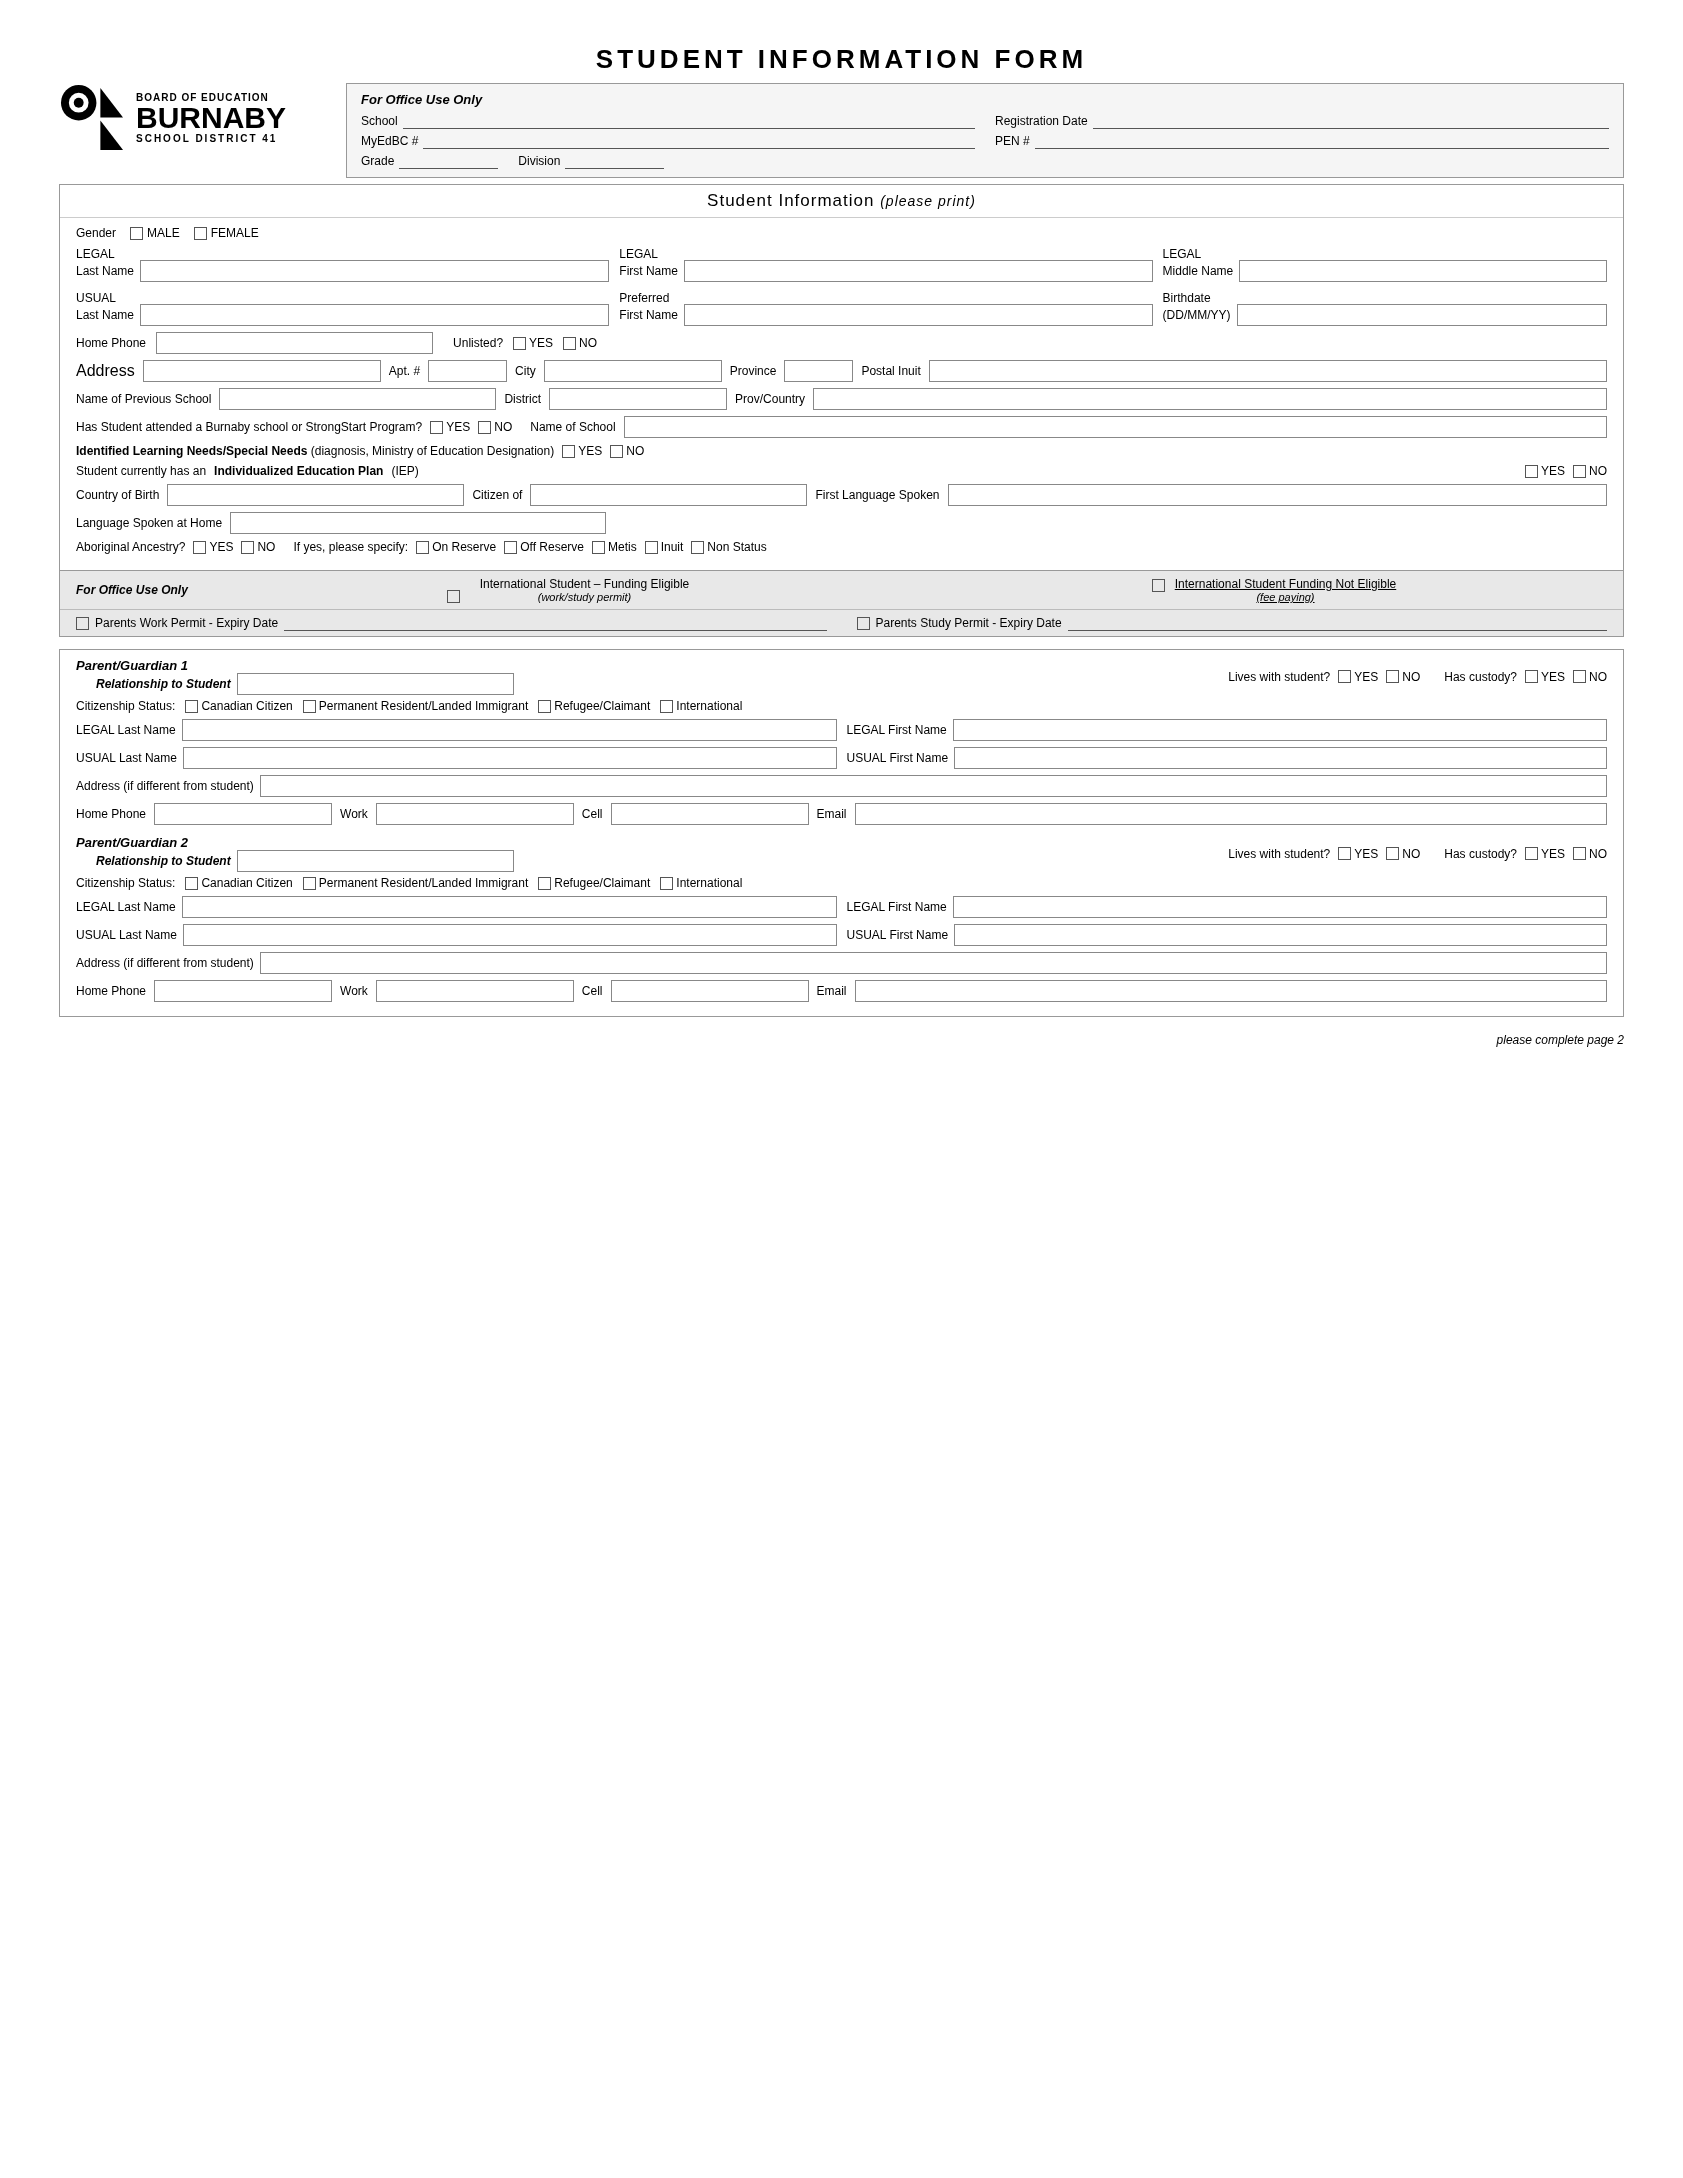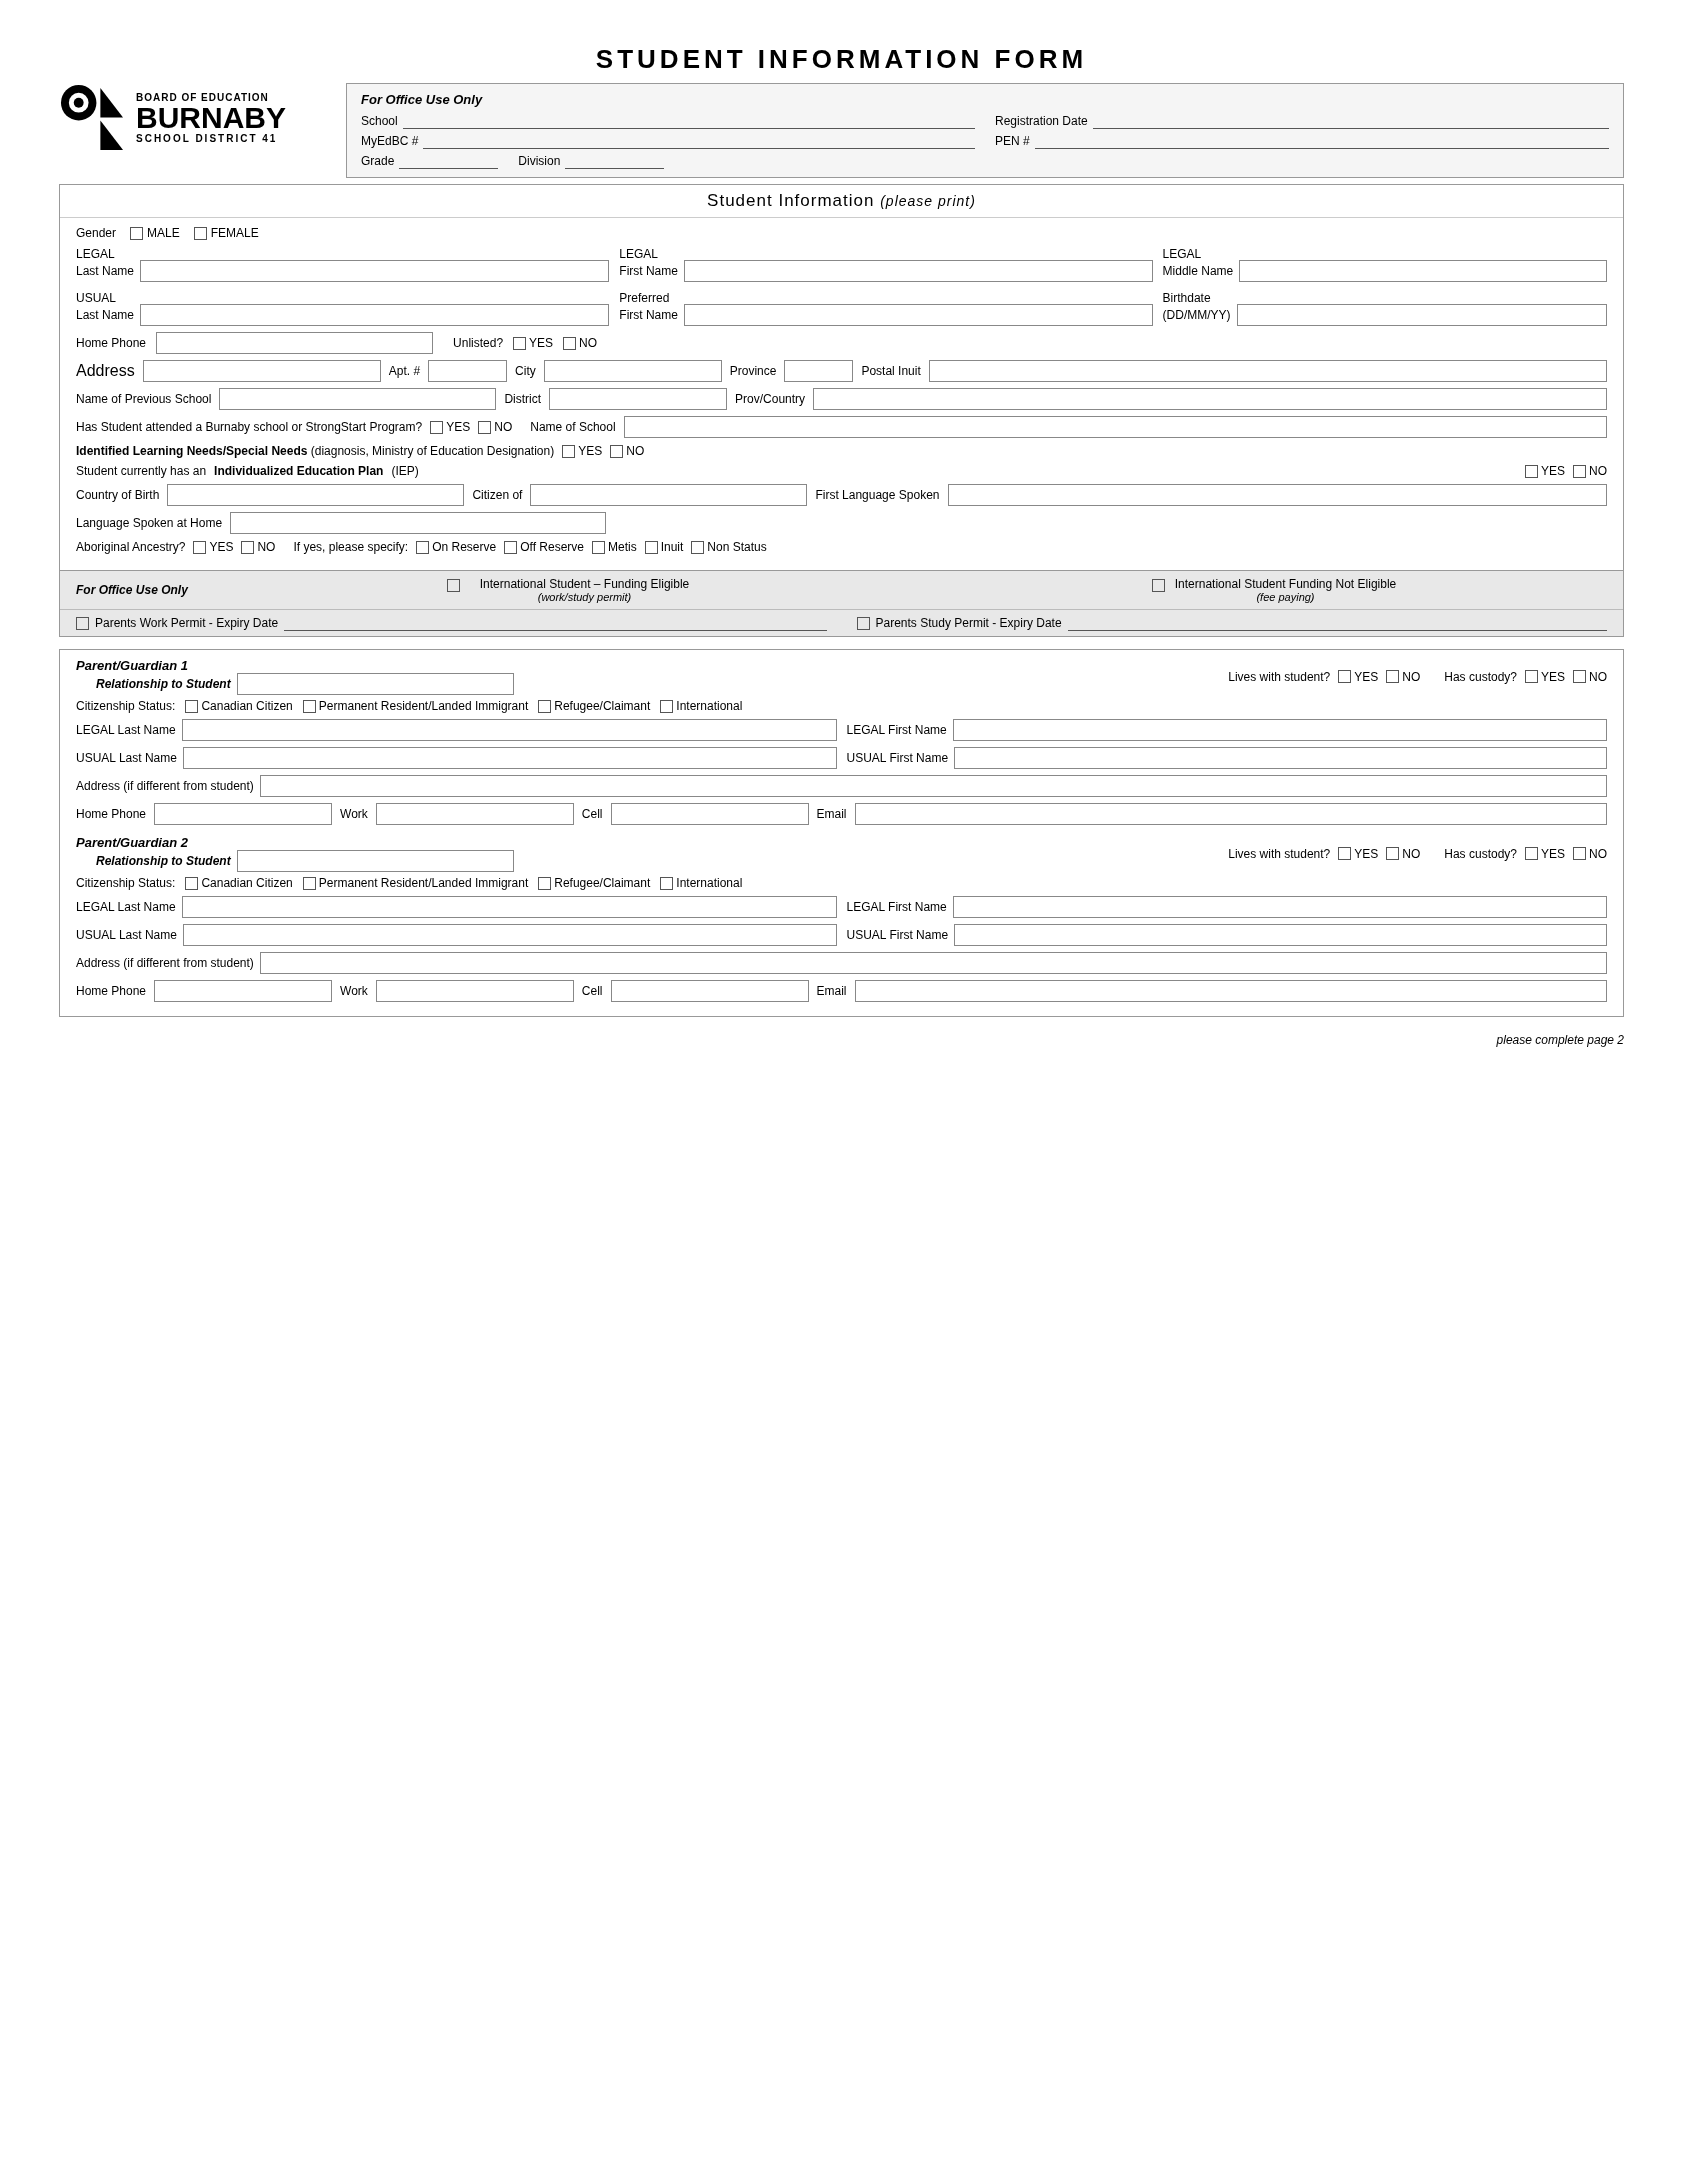--- a/index.html
+++ b/index.html
@@ -277,30 +277,30 @@
       </div>
     </div>
 
   </div>
 
   <div style="background:#e8e8e8; border-top:1px solid #999; padding:6px 16px;">
     <div style="display:flex; align-items:center; gap:30px;">
       <span style="font-style:italic; font-weight:bold; font-size:12px; white-space:nowrap; min-width:129px;">For Office Use Only</span>
       <div style="flex:1; display:flex; gap:40px;">
         <div style="flex:1; display:flex; align-items:flex-start; gap:6px; text-align:center; justify-content:center; flex-direction:column; align-items:center;">
-          <div style="display:flex; align-items:flex-start; gap:20px;">
+          <div style="display:flex; align-items:flex-end; gap:20px;">
             <div style="width:13px;height:13px;border:1px solid #555;display:inline-block; margin-top:2px; flex-shrink:0;"></div>
             <div>
               <div style="font-size:12px;">International Student – Funding Eligible</div>
               <div style="font-size:11px; font-style:italic; text-align:center;">(work/study permit)</div>
             </div>
           </div>
         </div>
         <div style="flex:1; display:flex; align-items:center; justify-content:center;">
-          <div style="display:flex; align-items:flex-start; gap:10px;">
+          <div style="display:flex; align-items:flex-start; gap:10px;text-decoration:underline;">
             <div style="width:13px;height:13px;border:1px solid #555;display:inline-block; margin-top:2px; flex-shrink:0;"></div>
             <div>
               <div style="font-size:12px;">International Student Funding Not Eligible</div>
               <div style="font-size:11px; font-style:italic; text-align:center;">(fee paying)</div>
             </div>
           </div>
         </div>
       </div>
     </div>
   </div>

